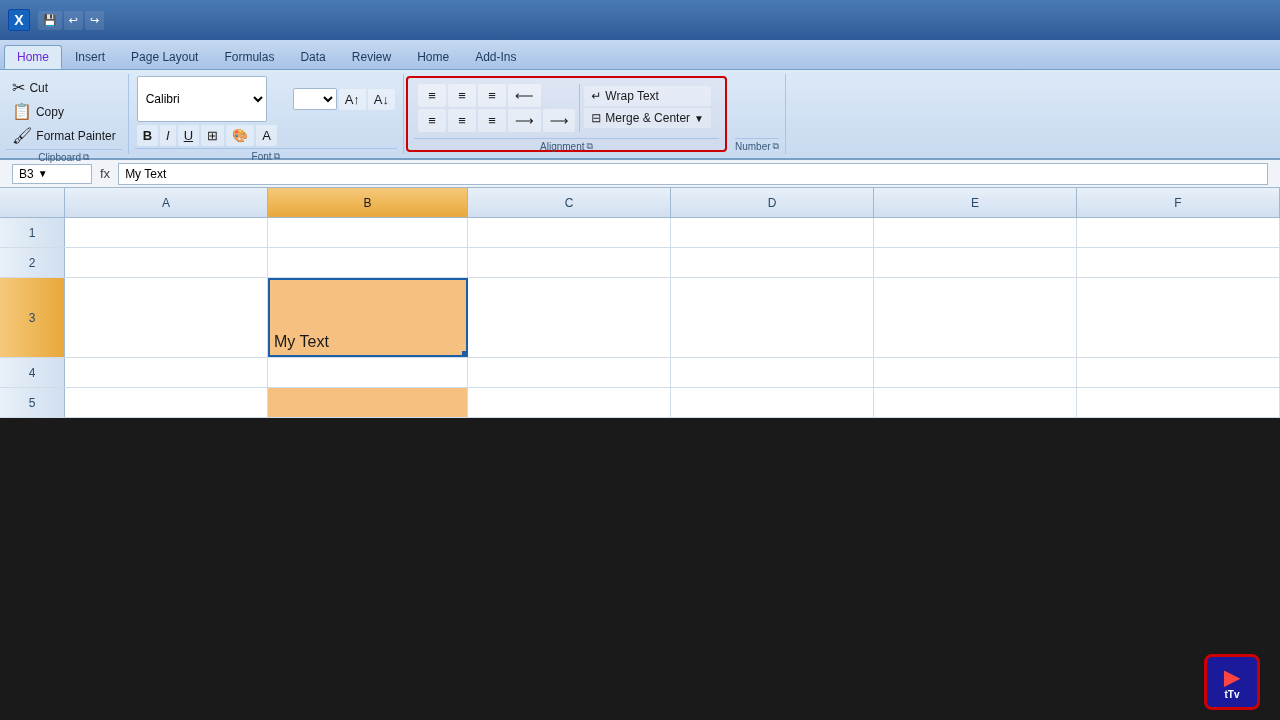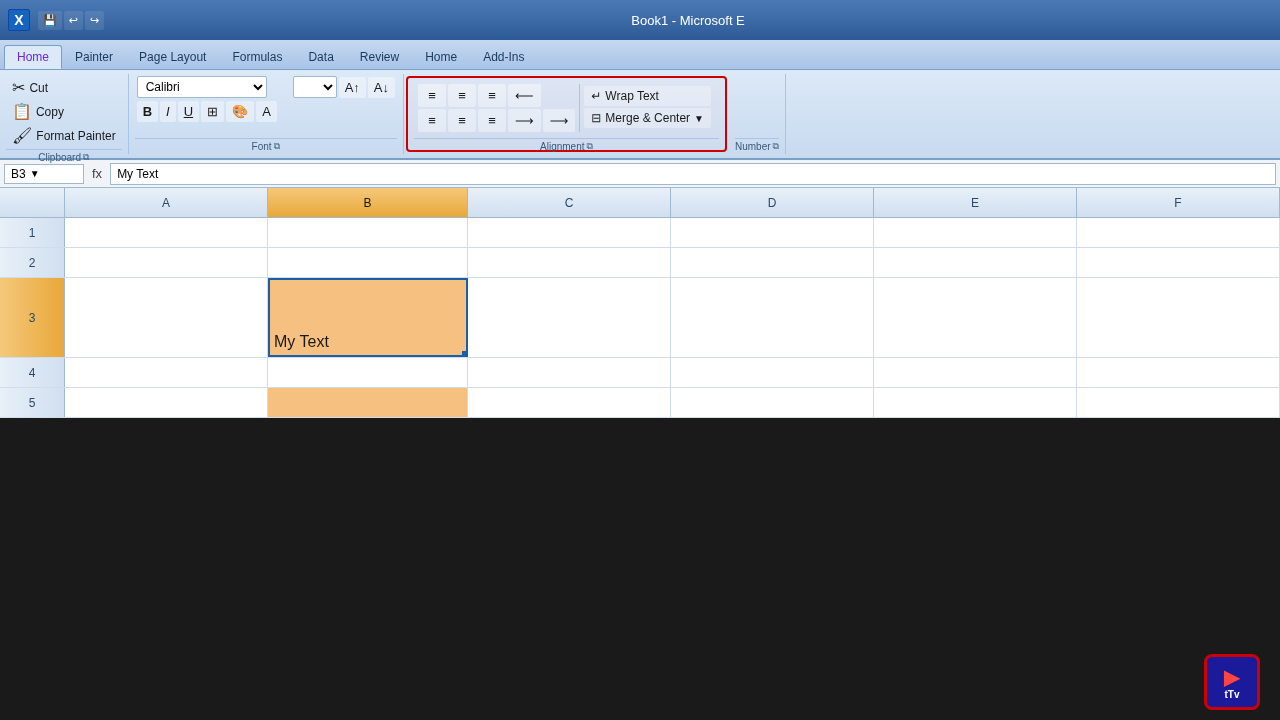--- a/index.html
+++ b/index.html
@@ -102,21 +102,21 @@
       white-space: nowrap;
     }
     .clipboard-btn .icon { font-size: 16px; }
 
     
     .font-group .ribbon-group-content { flex-direction: column; gap: 3px; }
     .font-row { display: flex; align-items: center; gap: 2px; }
     .font-select {
       background: white;
       border: 1px solid #a0b8d0;
-      padding: 2px 4px;
+      padding: 14px 4px;
       font-size: 12px;
       width: 130px;
       cursor: pointer;
       border-radius: 2px;
     }
     .size-select {
       background: white;
       border: 1px solid #a0b8d0;
       padding: 2px 21px;
       font-size: 12px;
@@ -212,21 +212,21 @@
       font-size: 13px;
     }
 
     
     .formula-bar {
       background: #f0f4f8;
       border-bottom: 1px solid #a0b8d0;
       display: flex;
       align-items: center;
       height: 28px;
-      padding: 2px 4px;
+      padding: 2px 12px;
       gap: 4px;
     }
     .cell-ref {
       background: white;
       border: 1px solid #a0b8d0;
       padding: 2px 6px;
       width: 80px;
       font-size: 12px;
       display: flex;
       align-items: center;
@@ -365,26 +365,25 @@
   <div class="title-bar-left">
     <div class="title-icon">
       <span>X</span>
     </div>
     <div class="quick-access">
       <button class="qa-btn">💾</button>
       <button class="qa-btn">↩</button>
       <button class="qa-btn">↪</button>
     </div>
   </div>
-  <div class="title-text">Book1 - Microsoft E</div>
 </div>
 
 <div class="ribbon-tabs">
   <div class="ribbon-tab active">Home</div>
-  <div class="ribbon-tab">Painter</div>
+  <div class="ribbon-tab">Insert</div>
   <div class="ribbon-tab">Page Layout</div>
   <div class="ribbon-tab">Formulas</div>
   <div class="ribbon-tab">Data</div>
   <div class="ribbon-tab">Review</div>
   <div class="ribbon-tab">Home</div>
   <div class="ribbon-tab">Add-Ins</div>
 </div>
 
 <div class="ribbon">
 

